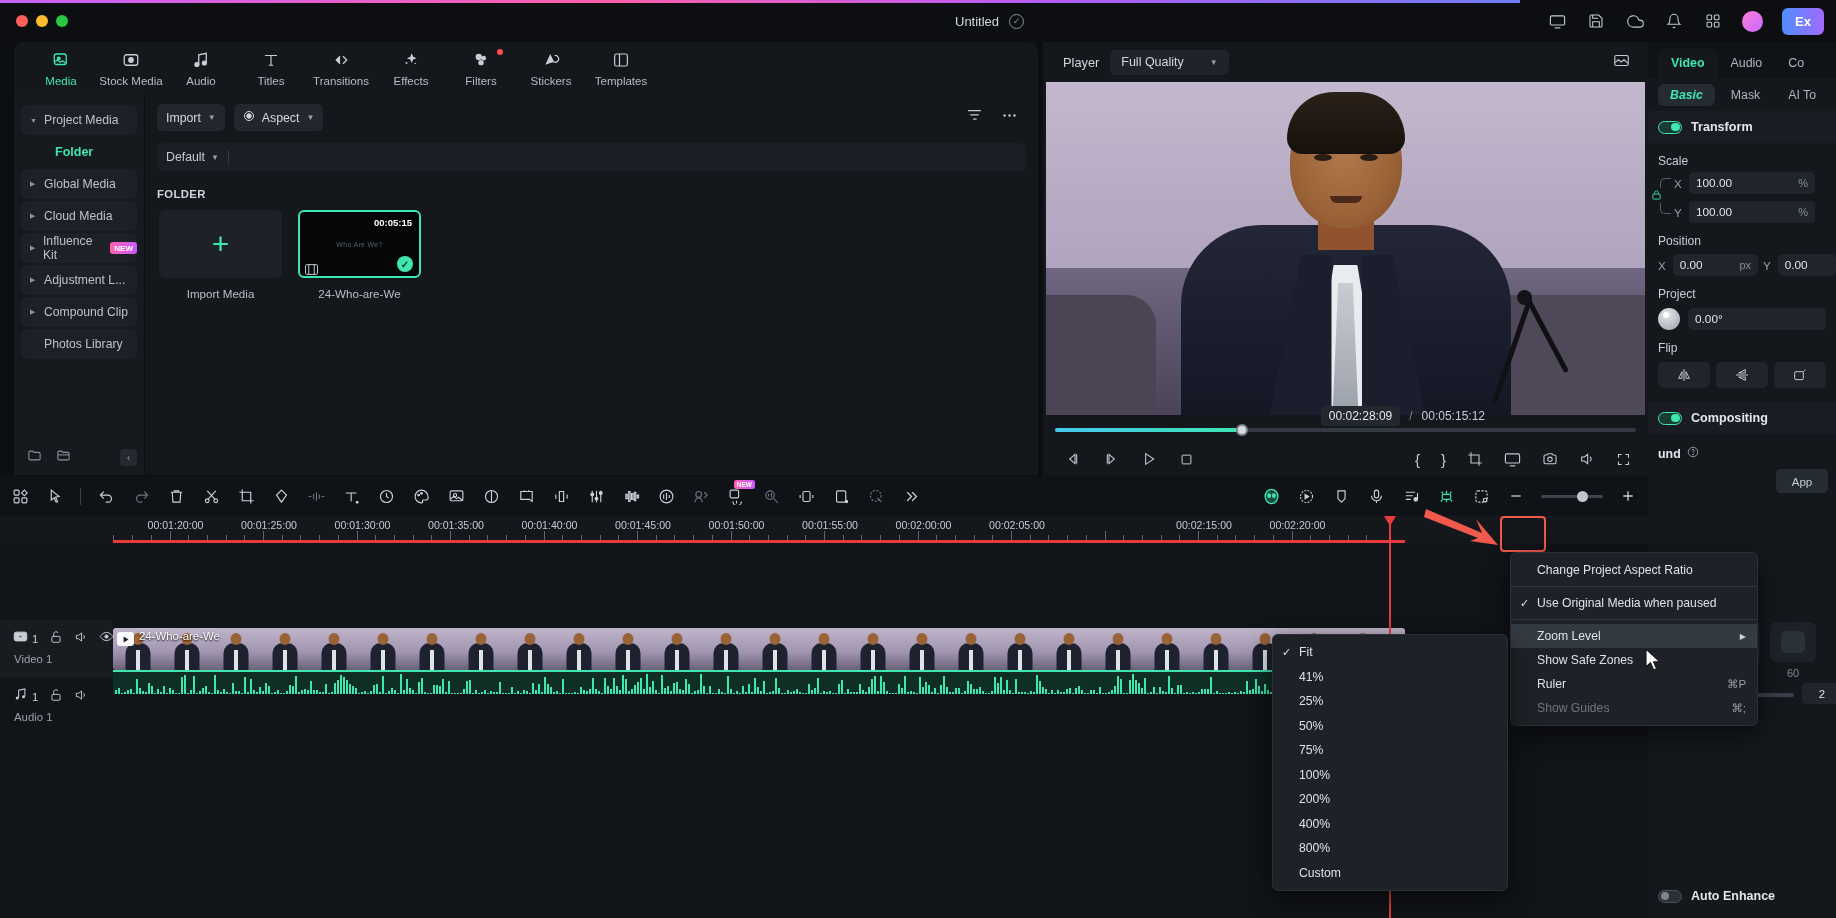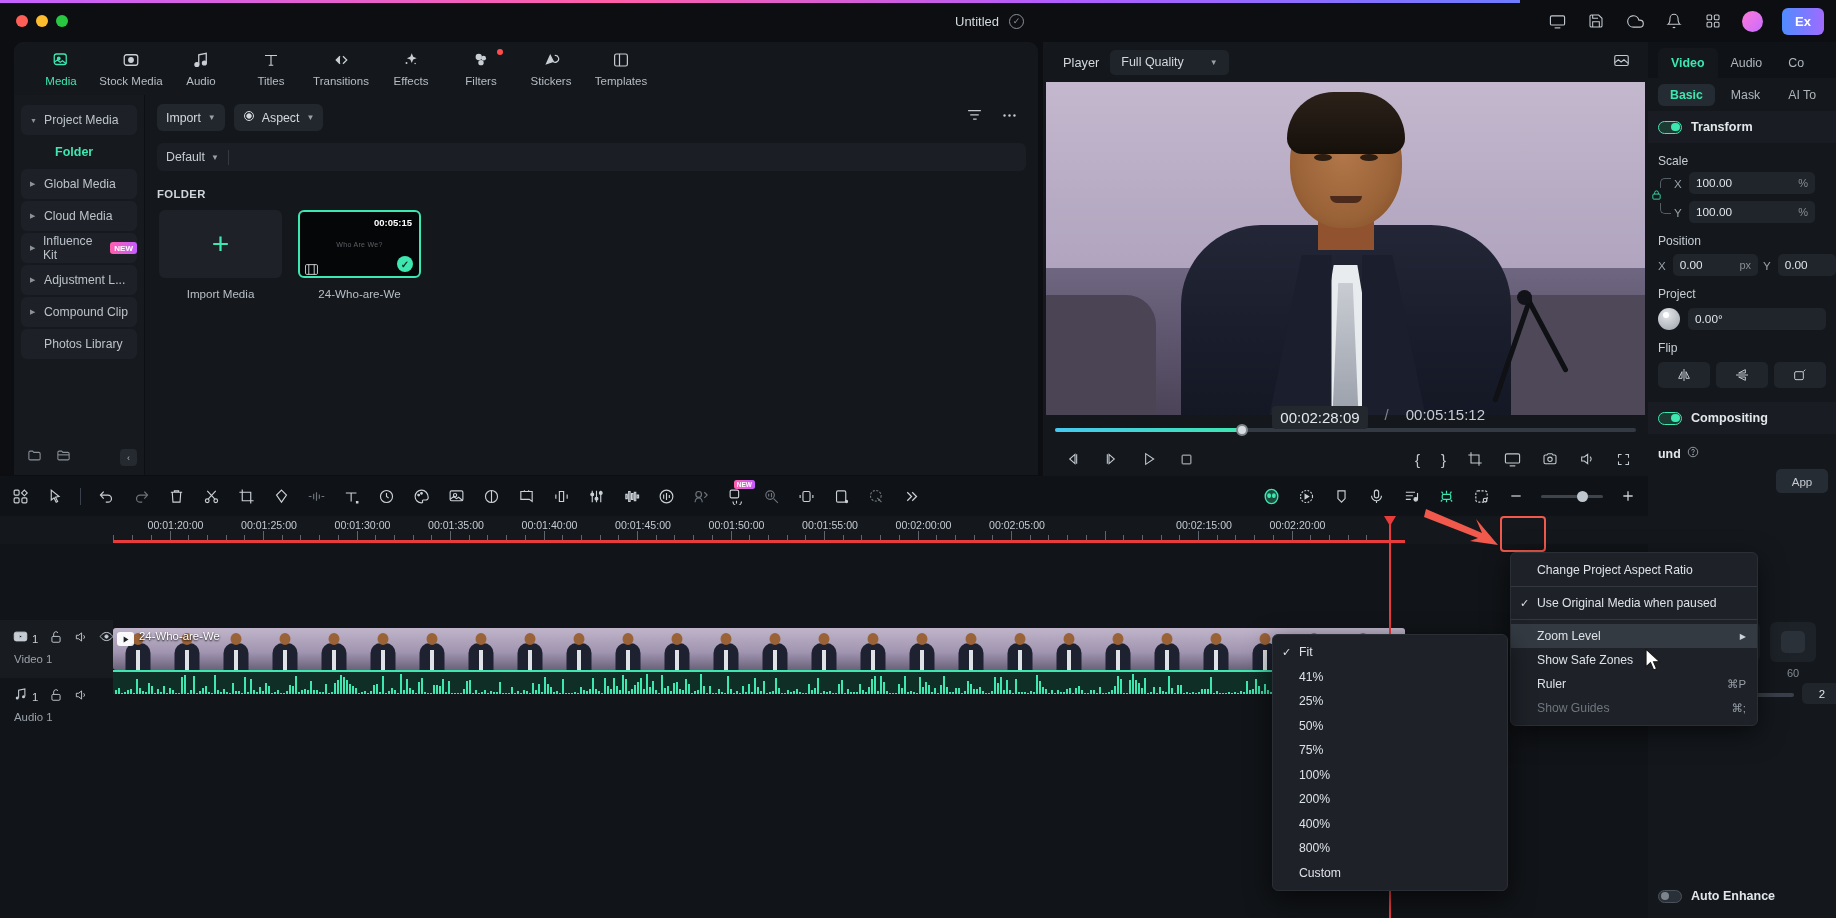--- a/index.html
+++ b/index.html
@@ -206,33 +206,33 @@
 
   .pl-scrub { position: absolute; top: 382px; left: 12px; width: 581px; height: 12px; }
   .pl-track { position: absolute; top: 4px; left: 0; width: 581px; height: 4px; background: #343a43; border-radius: 2px; }
   .pl-fill { position: absolute; top: 4px; left: 0; width: 188px; height: 4px; background: linear-gradient(90deg,#46c8f0,#3ee6b0); border-radius: 2px; }
   .pl-knob { position: absolute; top: 0; left: 181px; width: 12px; height: 12px; border-radius: 50%;
     background: #d7dce1; border: 2.5px solid #7e858d; }
   .pl-controls { position: absolute; top: 400px; left: 0; width: 605px; height: 34px; display: flex; align-items: center; }
   .pl-left-ctrl { display: flex; gap: 22px; padding-left: 22px; align-items: center; }
   .pl-right-ctrl { margin-left: auto; display: flex; gap: 21px; padding-right: 17px; align-items: center; }
   .pl-ic { color: #c3c9d0; display: flex; align-items: center; justify-content: center; }
-  .tc-box { position: absolute; right: 163px; top: 364px; display: flex; gap: 17px; font-size: 15px; }
+  .tc-box { position: absolute; right: 163px; top: 364px; display: flex; align-items: center; gap: 9px; font-size: 12px; }
   .tc-cur { background: #23282f; border-radius: 4px; padding: 3px 8px; color: #e3e8ed; }
   .tc-sep { color: #7e858d; }
   .tc-tot { color: #c6ccd3; }
 
   
   .props { position: absolute; top: 42px; right: 0; width: 188px; height: 876px; background: #14181d; }
   .pr-tabs { height: 36px; display: flex; align-items: flex-end; padding-left: 10px; gap: 0; background:#0f1317; }
   .pr-tab { padding: 0 13px; height: 30px; display: flex; align-items: center; font-size: 12.4px; color: #b0b6bd; }
   .pr-tab.active { color: #3ee6b0; background: #14181d; border-radius: 6px 6px 0 0; font-weight: 600; }
   .pr-sub { height: 33px; display: flex; align-items: center; padding-left: 10px; gap: 4px; }
   .pr-chip { padding: 4px 12px; border-radius: 6px; font-size: 12.3px; color: #aeb4bb; }
-  .pr-chip.active { background: #252b32; color: #3ee6b0; font-weight: 600; }
+  .pr-chip.active { background: #252b32; color: #3ee6b0; font-weight: 600; font-style: italic; }
   .pr-section-hdr {
     height: 32px; background: #191d23; display: flex; align-items: center;
     gap: 9px; padding-left: 10px; font-size: 12.6px; font-weight: 700; color: #e2e7ec;
   }
   .toggle { width: 24px; height: 13px; border-radius: 7px; position: relative;
     background: #1c3b33; border: 1.2px solid #3ee6b0; }
   .toggle i { position: absolute; right: 1.5px; top: 1.4px; width: 8.5px; height: 8.5px;
     border-radius: 50%; background: #3ee6b0; }
   .toggle.off { background: #2a3038; border-color: #4a525b; }
   .toggle.off i { left: 1.5px; right: auto; background: #7d848c; }

